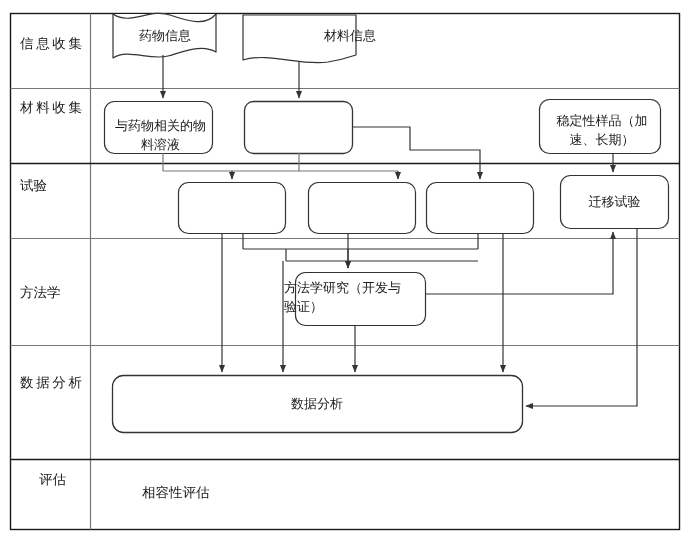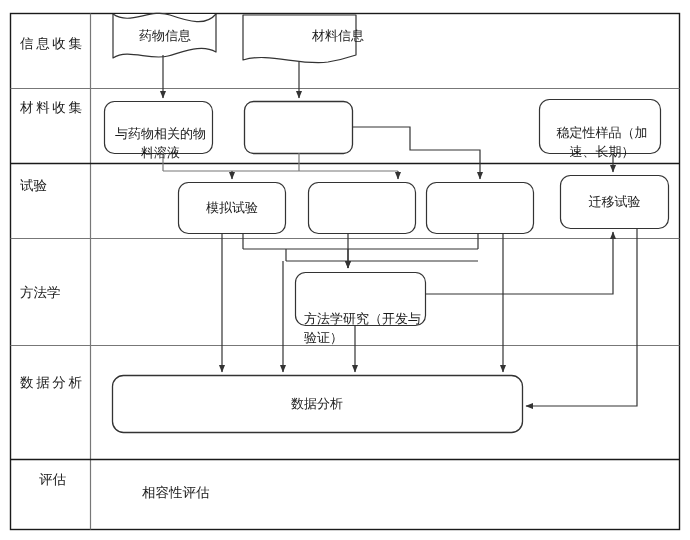--- a/index.html
+++ b/index.html
@@ -99,28 +99,27 @@
   <div class="node-layer">
 
     <div class="rowlabel just" style="left:20px;top:34px;width:62px;">信息收集</div>
     <div class="rowlabel just" style="left:20px;top:98px;width:62px;">材料收集</div>
     <div class="rowlabel" style="left:20px;top:176px;width:62px;">试验</div>
     <div class="rowlabel" style="left:20px;top:283px;width:62px;">方法学</div>
     <div class="rowlabel just" style="left:20px;top:373px;width:62px;">数据分析</div>
     <div class="rowlabel" style="left:20px;top:470px;width:62px;margin-left:19px;">评估</div>
 
     <div class="nodetxt" style="left:113px;top:20px;width:104px;height:32px;">药物信息</div>
-    <div class="nodetxt" style="left:240px;top:20px;width:124px;height:32px;padding-left:36px;">材料信息</div>
+    <div class="nodetxt" style="left:252px;top:20px;width:124px;height:32px;padding-left:36px;">材料信息</div>
 
-    <div class="nodetxt" style="left:108px;top:103px;width:101px;height:49px;padding:16px 2px;">与药物相关的物料溶液</div>
-    <div class="nodetxt" style="left:543px;top:101px;width:114px;height:51px;padding:16px 2px;">稳定性样品（加速、长期）</div>
+    <div class="nodetxt" style="left:108px;top:103px;width:101px;height:49px;padding:8px 2px;">与药物相关的物料溶液</div>
+    <div class="nodetxt" style="left:543px;top:101px;width:114px;height:51px;padding:4px 2px;">稳定性样品（加速、长期）</div>
 
-    <div class="nodetxt" style="left:179px;top:183px;width:106px;height:50px;">模拟试验</div>
     <div class="nodetxt" style="left:561px;top:176px;width:107px;height:52px;">迁移试验</div>
 
-    <div class="nodetxt" style="left:304px;top:274px;width:120px;height:50px;justify-content:flex-start;text-align:left;align-items:flex-start;padding-top:12px;margin-top:24px;">方法学研究（开发与验证）</div>
+    <div class="nodetxt" style="left:284px;top:274px;width:120px;height:50px;justify-content:flex-start;text-align:left;align-items:flex-start;padding-top:5px;">方法学研究（开发与验证）</div>
 
     <div class="nodetxt" style="left:113px;top:377px;width:408px;height:54px;">数据分析</div>
 
     <div class="lastcell" style="left:99px;top:484px;">相容性评估</div>
 
   </div>
 </div>
 
 </body></html>

